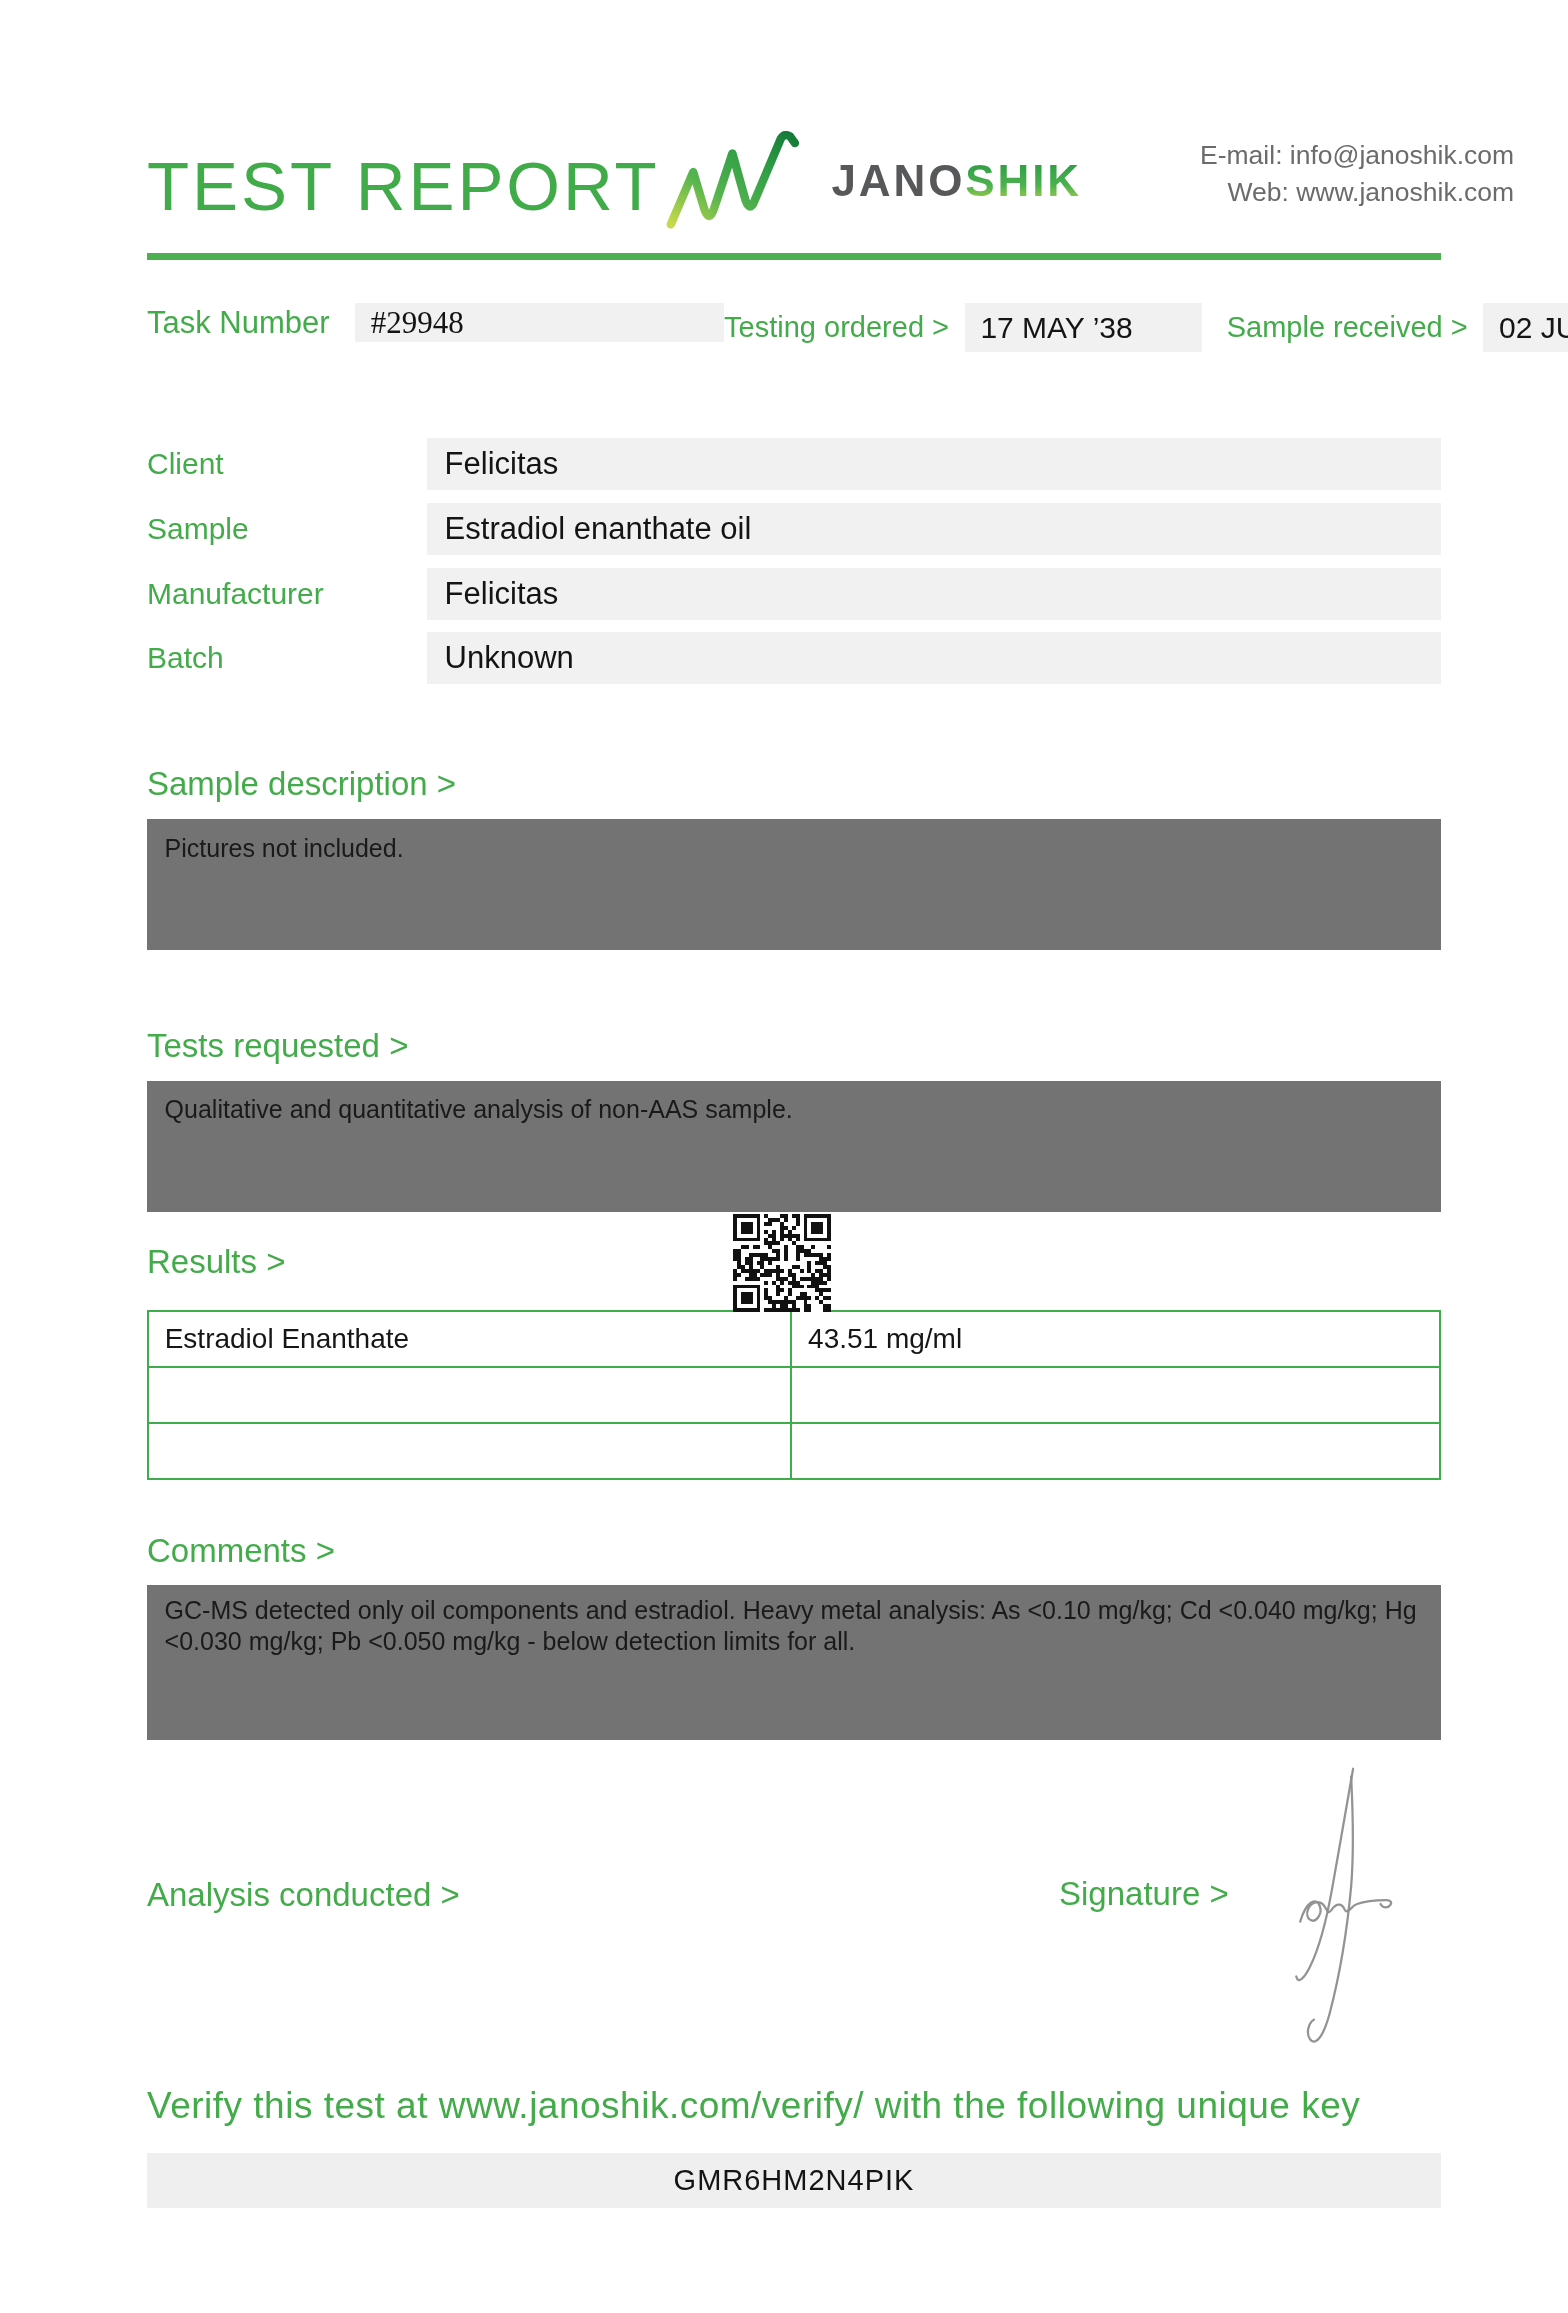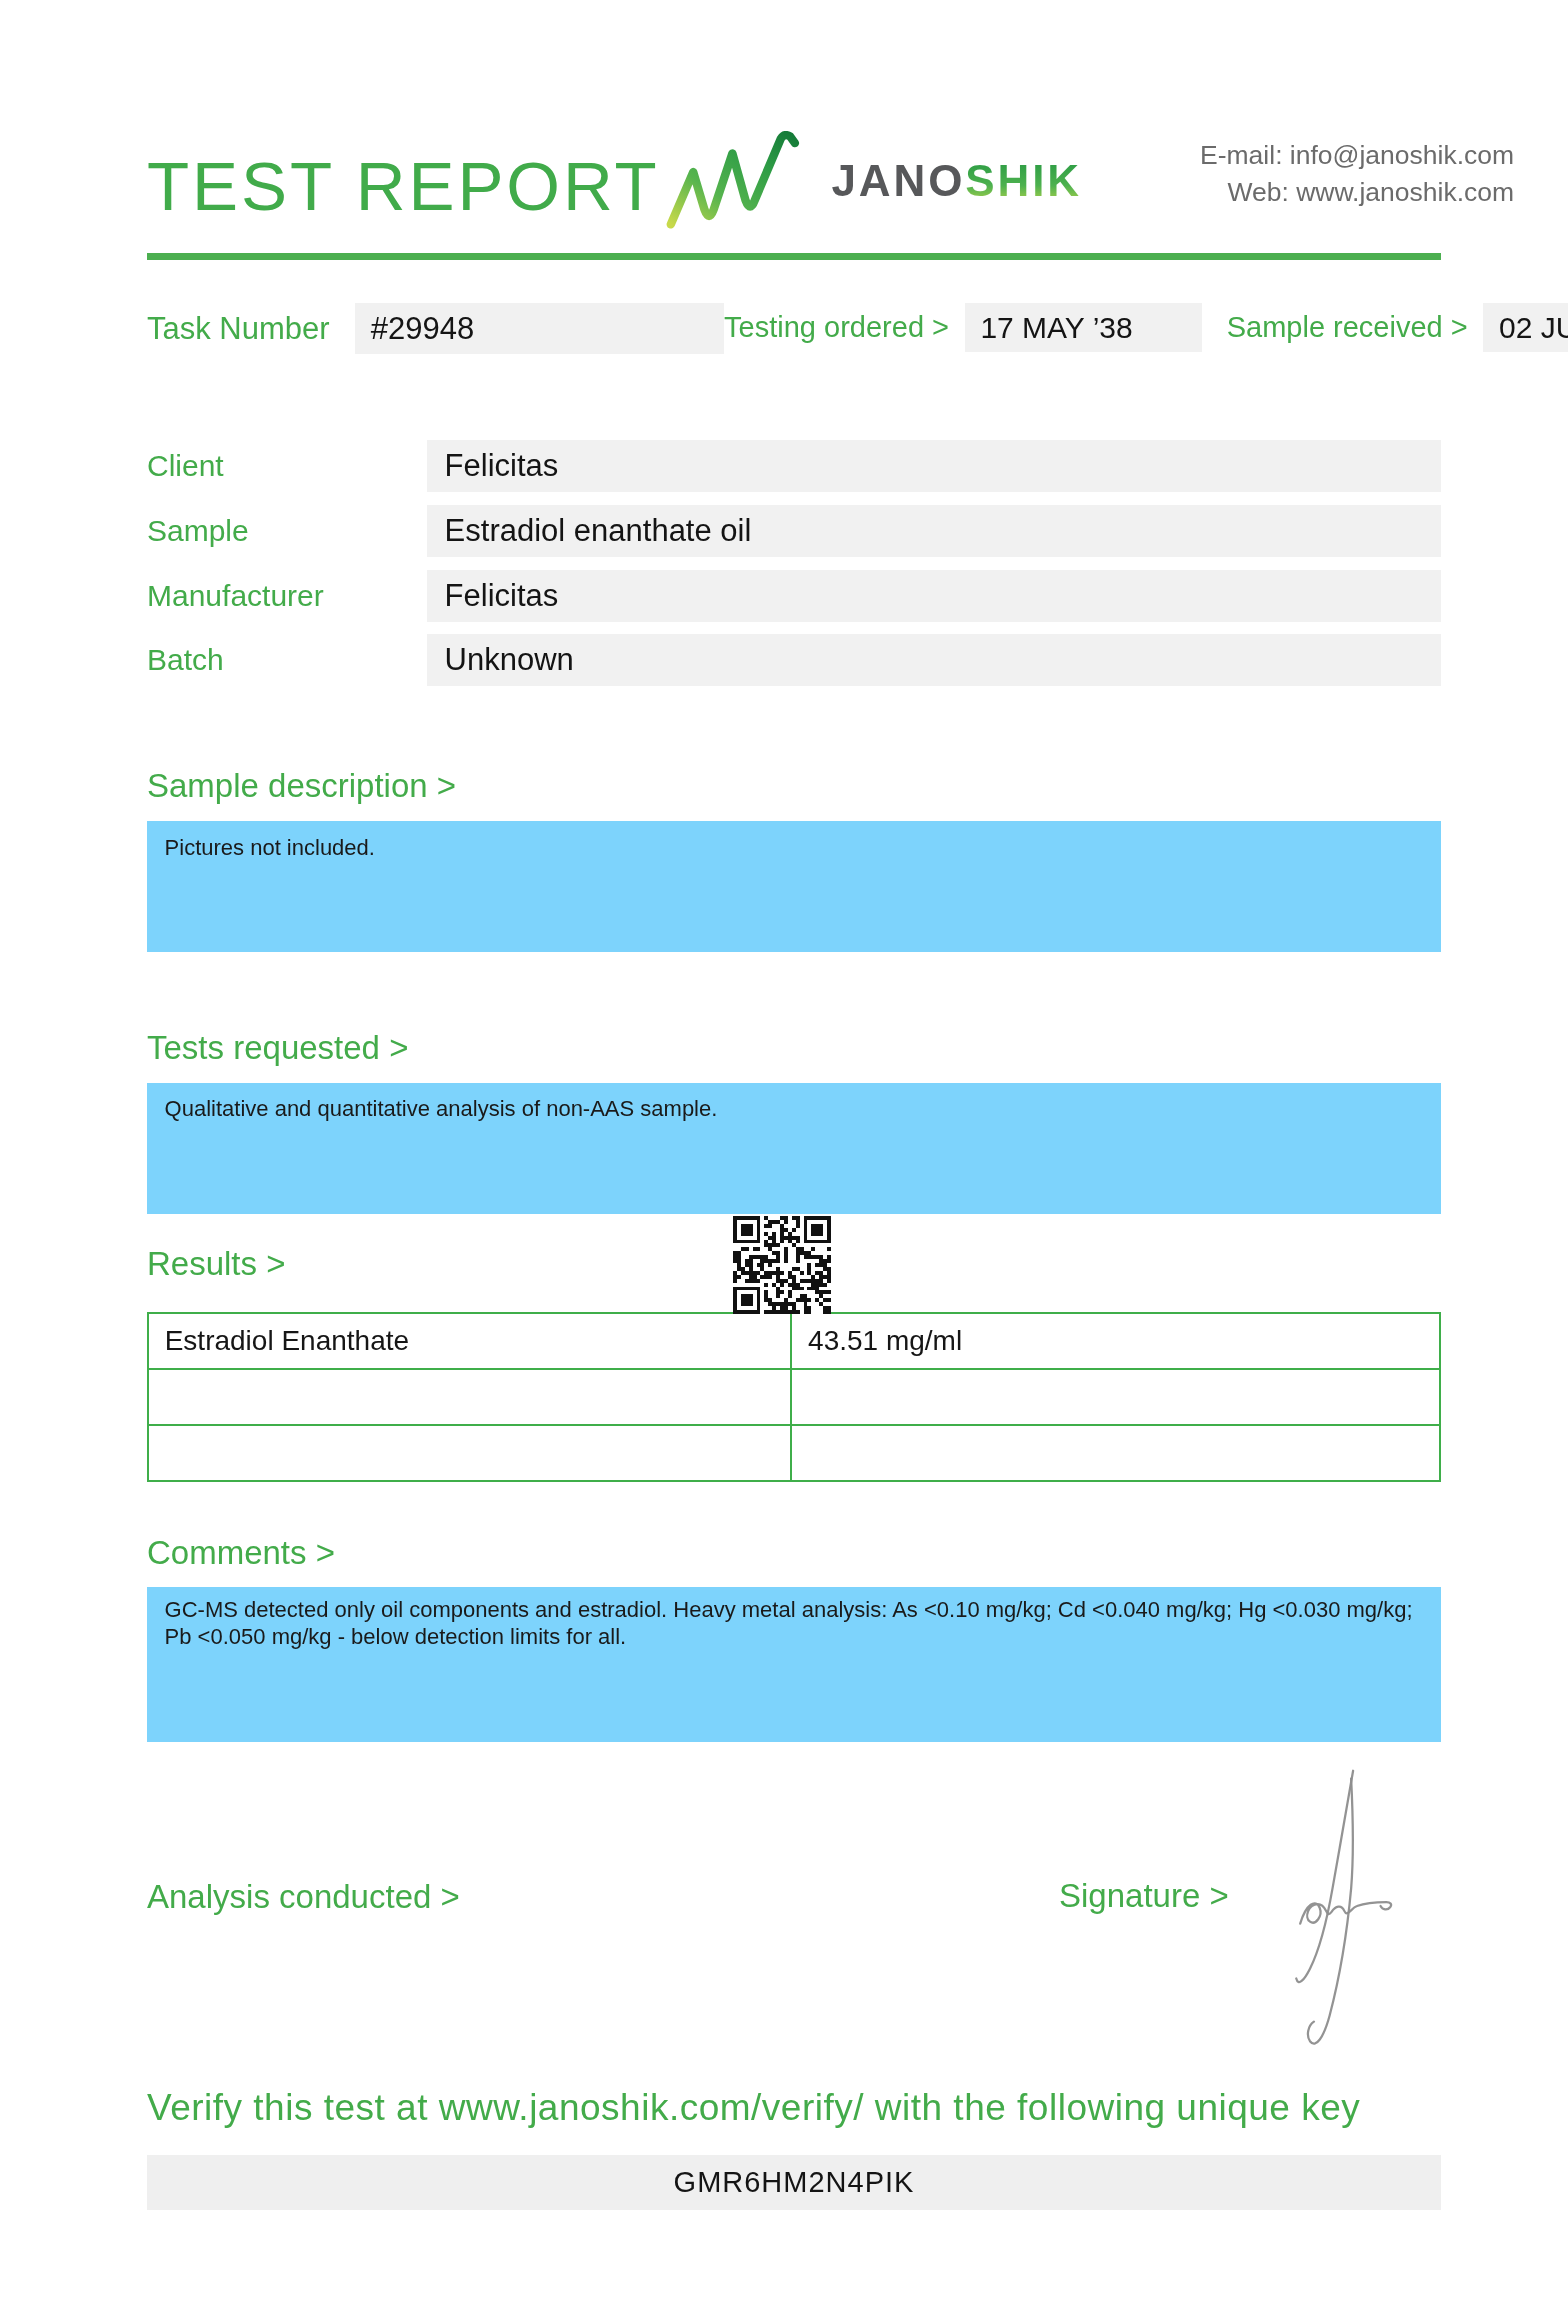--- a/index.html
+++ b/index.html
@@ -29,34 +29,34 @@
   }
   .contact { text-align:right; color:#6b6b6b; font-size:26.5px; line-height:37px; margin-bottom:17.6px; white-space:nowrap; }
   .divider { margin-top:23.5px; height:7.8px; background:#4caf50; }
 
   
   .task-row { margin-top:43px; display:flex; justify-content:space-between; align-items:flex-start; }
   .task-left { display:flex; align-items:center; gap:25.5px; }
   .g-label { color:#43ab4a; font-size:31px; white-space:nowrap; }
   .g-label.small { font-size:29px; }
   .val-box { background:#f1f1f1; font-size:31px; color:#141414; display:flex; align-items:center; padding:0 15.7px; }
-  .task-num-box { width:369px; height:51px; }
+  .task-num-box { width:369px; height:39px;font-family:Liberation Serif, serif; }
   .task-right { display:flex; flex-direction:row; gap:25px; }
   .task-right .trow { display:flex; align-items:center; justify-content:flex-end; gap:15.7px; }
   .date-box { width:237px; height:49px; font-size:30px; }
 
   
   .info { margin-top:86px; }
   .info-row { display:flex; align-items:center; margin-bottom:12.7px; }
   .info-row .g-label { width:280px; font-size:30px; }
   .info-row .val-box { flex:1; height:52px; padding:0 17.6px; }
 
   
   .sec-head { color:#43ab4a; font-size:33px; line-height:39px; }
-  .sec-box { margin-top:15.7px; background:#7dd3fc; font-size:22px; line-height:1.22; padding:13.7px 17.6px; color:#1a1a1a; }
+  .sec-box { margin-top:15.7px; background:#737373; font-size:25px; line-height:1.22; padding:13.7px 17.6px; color:#1a1a1a; }
   .sample-desc { margin-top:80px; }
   .sample-desc .sec-box { height:131px; }
   .tests-req { margin-top:76px; }
   .tests-req .sec-box { height:131px; }
 
   
   .results { margin-top:2px; position:relative; }
   .results-head { height:96px; display:flex; align-items:center; }
   .qr { position:absolute; left:586px; top:0px; width:98px; height:98px; }
   .qr svg { width:100%; height:100%; background:#fff; fill:#111; }

